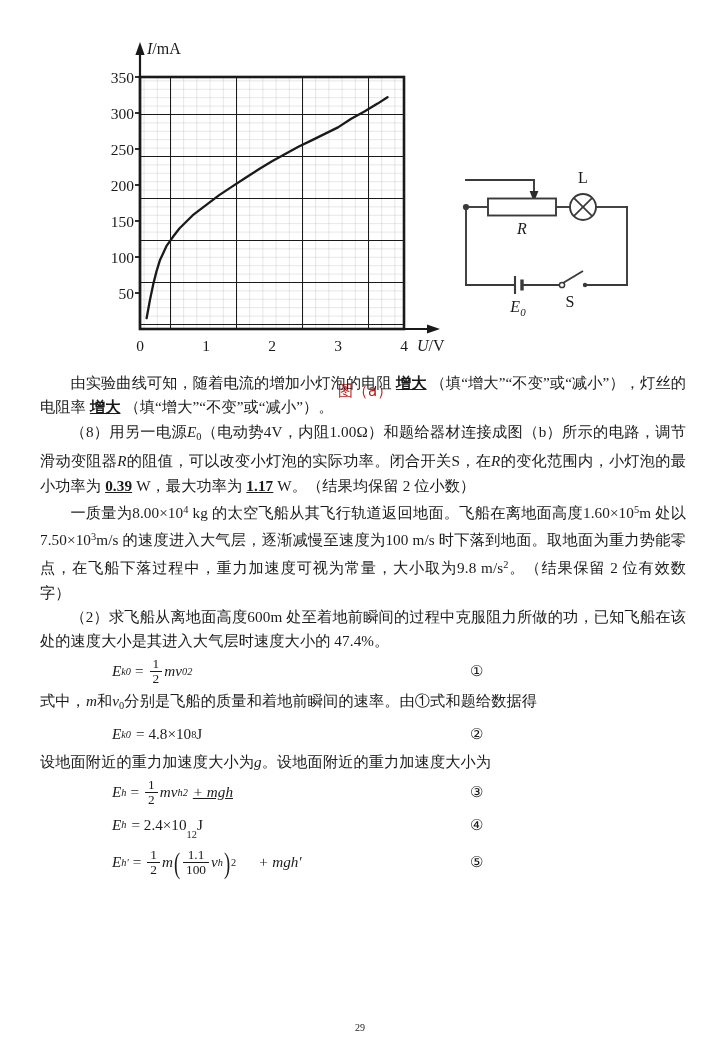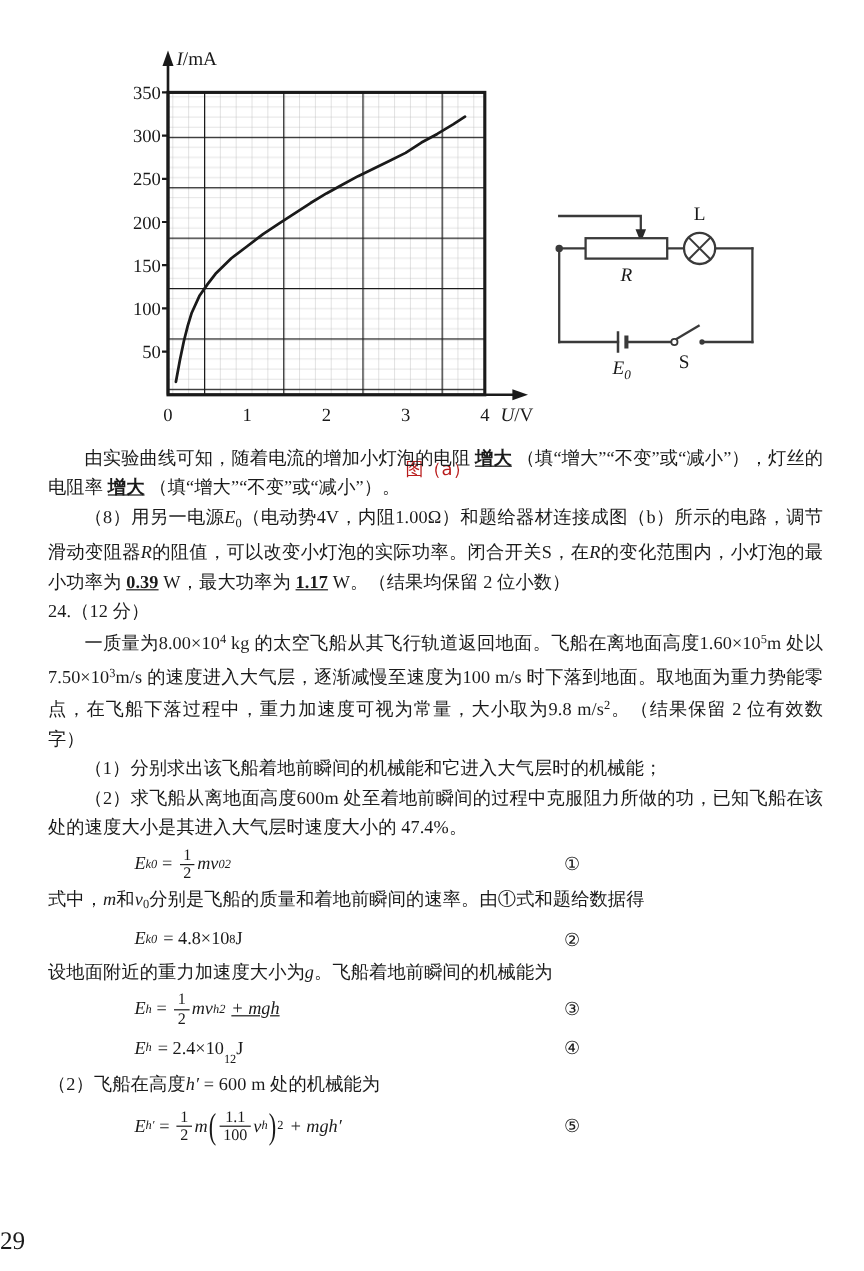--- a/index.html
+++ b/index.html
@@ -143,21 +143,22 @@
     vertical-align: 1.3em;
     font-style: normal;
   }
 
   
   .page-num {
     position: absolute;
     left: 0;
     top: 1022px;
     width: 720px;
-    font-size: 21px;
+    text-align: center;
+    font-size: 10px;
   }
 </style>
 </head>
 <body>
 
 <div class="page">
 
   <div class="figures">
 
     <div class="graph-wrap">
@@ -276,27 +277,25 @@
   <div class="text-body">
 
     <p class="para indent">
       <span>由实验曲线可知，随着电流的增加小灯泡的电阻</span><span class="fill">增大</span><span>（填“增大”“不变”或“减小”），灯丝的电阻率</span><span class="fill">增大</span><span>（填“增大”“不变”或“减小”）。</span>
     </p>
 
     <p class="para indent">
       <span>（8）用另一电源</span><span class="it">E</span><span class="sub">0</span><span>（电动势4V，内阻1.00Ω）和题给器材连接成图（b）所示的电路，调节滑动变阻器</span><span class="it">R</span><span>的阻值，可以改变小灯泡的实际功率。闭合开关S，在</span><span class="it">R</span><span>的变化范围内，小灯泡的最小功率为</span><span class="fill">0.39</span><span>W，最大功率为</span><span class="fill">1.17</span><span>W。（结果均保留 2 位小数）</span>
     </p>
 
-    <p class="para">24.（12 分）</p>
 
     <p class="para indent">
       <span>一质量为8.00×10</span><span class="sup">4</span><span> kg 的太空飞船从其飞行轨道返回地面。飞船在离地面高度1.60×10</span><span class="sup">5</span><span>m 处以7.50×10</span><span class="sup">3</span><span>m/s 的速度进入大气层，逐渐减慢至速度为100 m/s 时下落到地面。取地面为重力势能零点，在飞船下落过程中，重力加速度可视为常量，大小取为9.8 m/s</span><span class="sup">2</span><span>。（结果保留 2 位有效数字）</span>
     </p>
 
-    <p class="para indent">（1）分别求出该飞船着地前瞬间的机械能和它进入大气层时的机械能；</p>
     <p class="para indent">（2）求飞船从离地面高度600m 处至着地前瞬间的过程中克服阻力所做的功，已知飞船在该处的速度大小是其进入大气层时速度大小的 47.4%。</p>
 
 
     <div class="eq-row">
       <span class="eq-body">
         <span class="it">E</span>
           <span class="sub">k0</span>
         <span style="font-style:normal; padding:0 4px;">=</span>
         <span class="frac">
           <span class="num">1</span>
@@ -318,21 +317,21 @@
         <span class="it">E</span>
           <span class="sub">k0</span>
         <span style="font-style:normal; padding-left:5px;">= 4.8×10</span>
           <span class="sup" style="font-style:normal;">8</span>
           <span style="font-style:normal;"> J</span>
       </span>
       <span class="eq-num">②</span>
     </div>
 
     <p class="para">
-      <span>设地面附近的重力加速度大小为</span><span class="it">g</span><span>。飞船着地前瞬间的机械能为</span>
+      <span>设地面附近的重力加速度大小为</span><span class="it">g</span><span>。设地面附近的重力加速度大小为</span>
     </p>
 
     <div class="eq-row">
       <span class="eq-body">
         <span class="it">E</span>
           <span class="sub">h</span>
         <span style="font-style:normal; padding:0 4px;">=</span>
         <span class="frac">
           <span class="num">1</span>
           <span class="den">2</span>
@@ -350,44 +349,41 @@
       <span class="eq-body">
         <span class="it">E</span>
           <span class="sub">h</span>
         <span style="font-style:normal; padding-left:5px;">= 2.4×10</span>
           <span class="sup" style="font-style:normal;margin-top:19px;">12</span>
           <span style="font-style:normal;"> J</span>
       </span>
       <span class="eq-num">④</span>
     </div>
 
-    <p class="para">
-      <span>（2）飞船在高度</span><span class="it">h′</span>&nbsp;<span>= 600 m 处的机械能为</span>
-    </p>
 
     <div class="eq-row" style="margin-top:8px; margin-bottom:8px;">
       <span class="eq-body">
         <span class="it">E</span>
           <span class="sub">h′</span>
         <span style="font-style:normal; padding:0 4px;">=</span>
         <span class="frac">
           <span class="num">1</span>
           <span class="den">2</span>
         </span>
         <span class="it">m</span>
         <span class="paren-big">(</span>
         <span class="frac">
           <span class="num">1.1</span>
           <span class="den">100</span>
         </span>
         <span class="it">v</span>
           <span class="sub">h</span>
         <span class="paren-big">)</span>
           <span class="sup-out">2</span>
-        <span class="it" style="padding-left:5px;">+ mgh′</span>
+        <span class="it" style="padding-left:5px;margin-left:17px;">+ mgh′</span>
       </span>
       <span class="eq-num">⑤</span>
     </div>
 
   </div>
 
   <div class="page-num">29</div>
 </div>
 
 </body></html>

